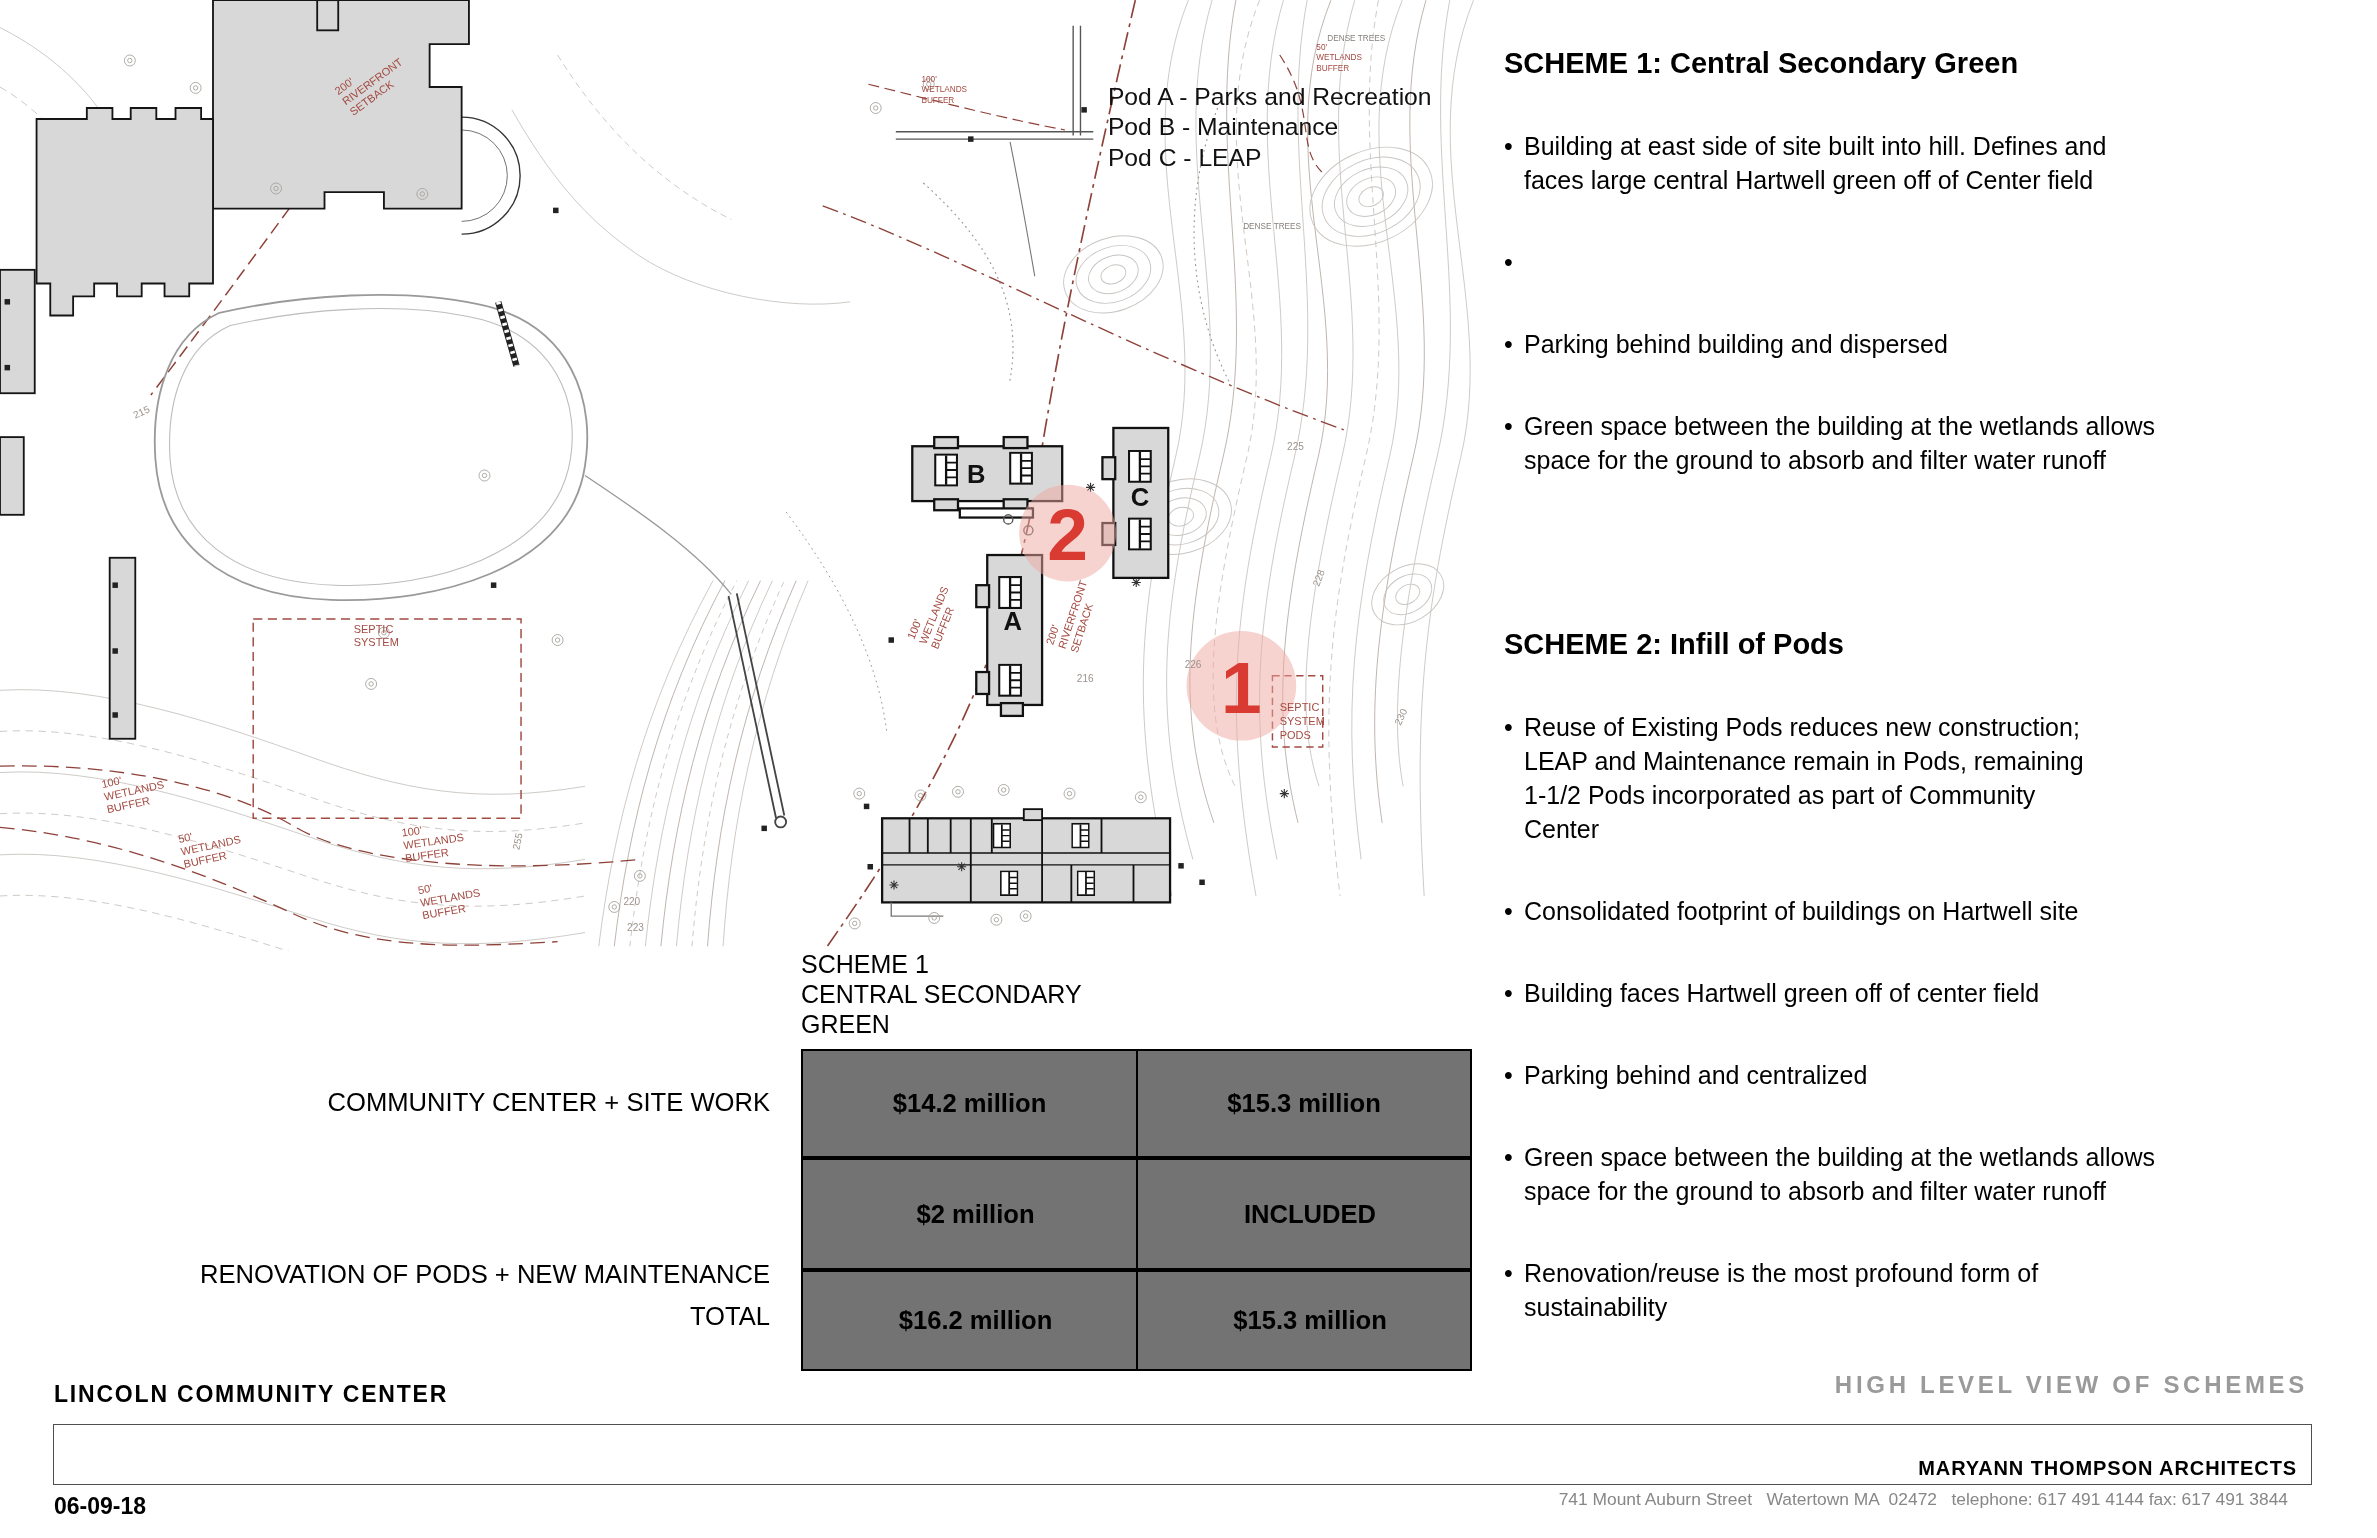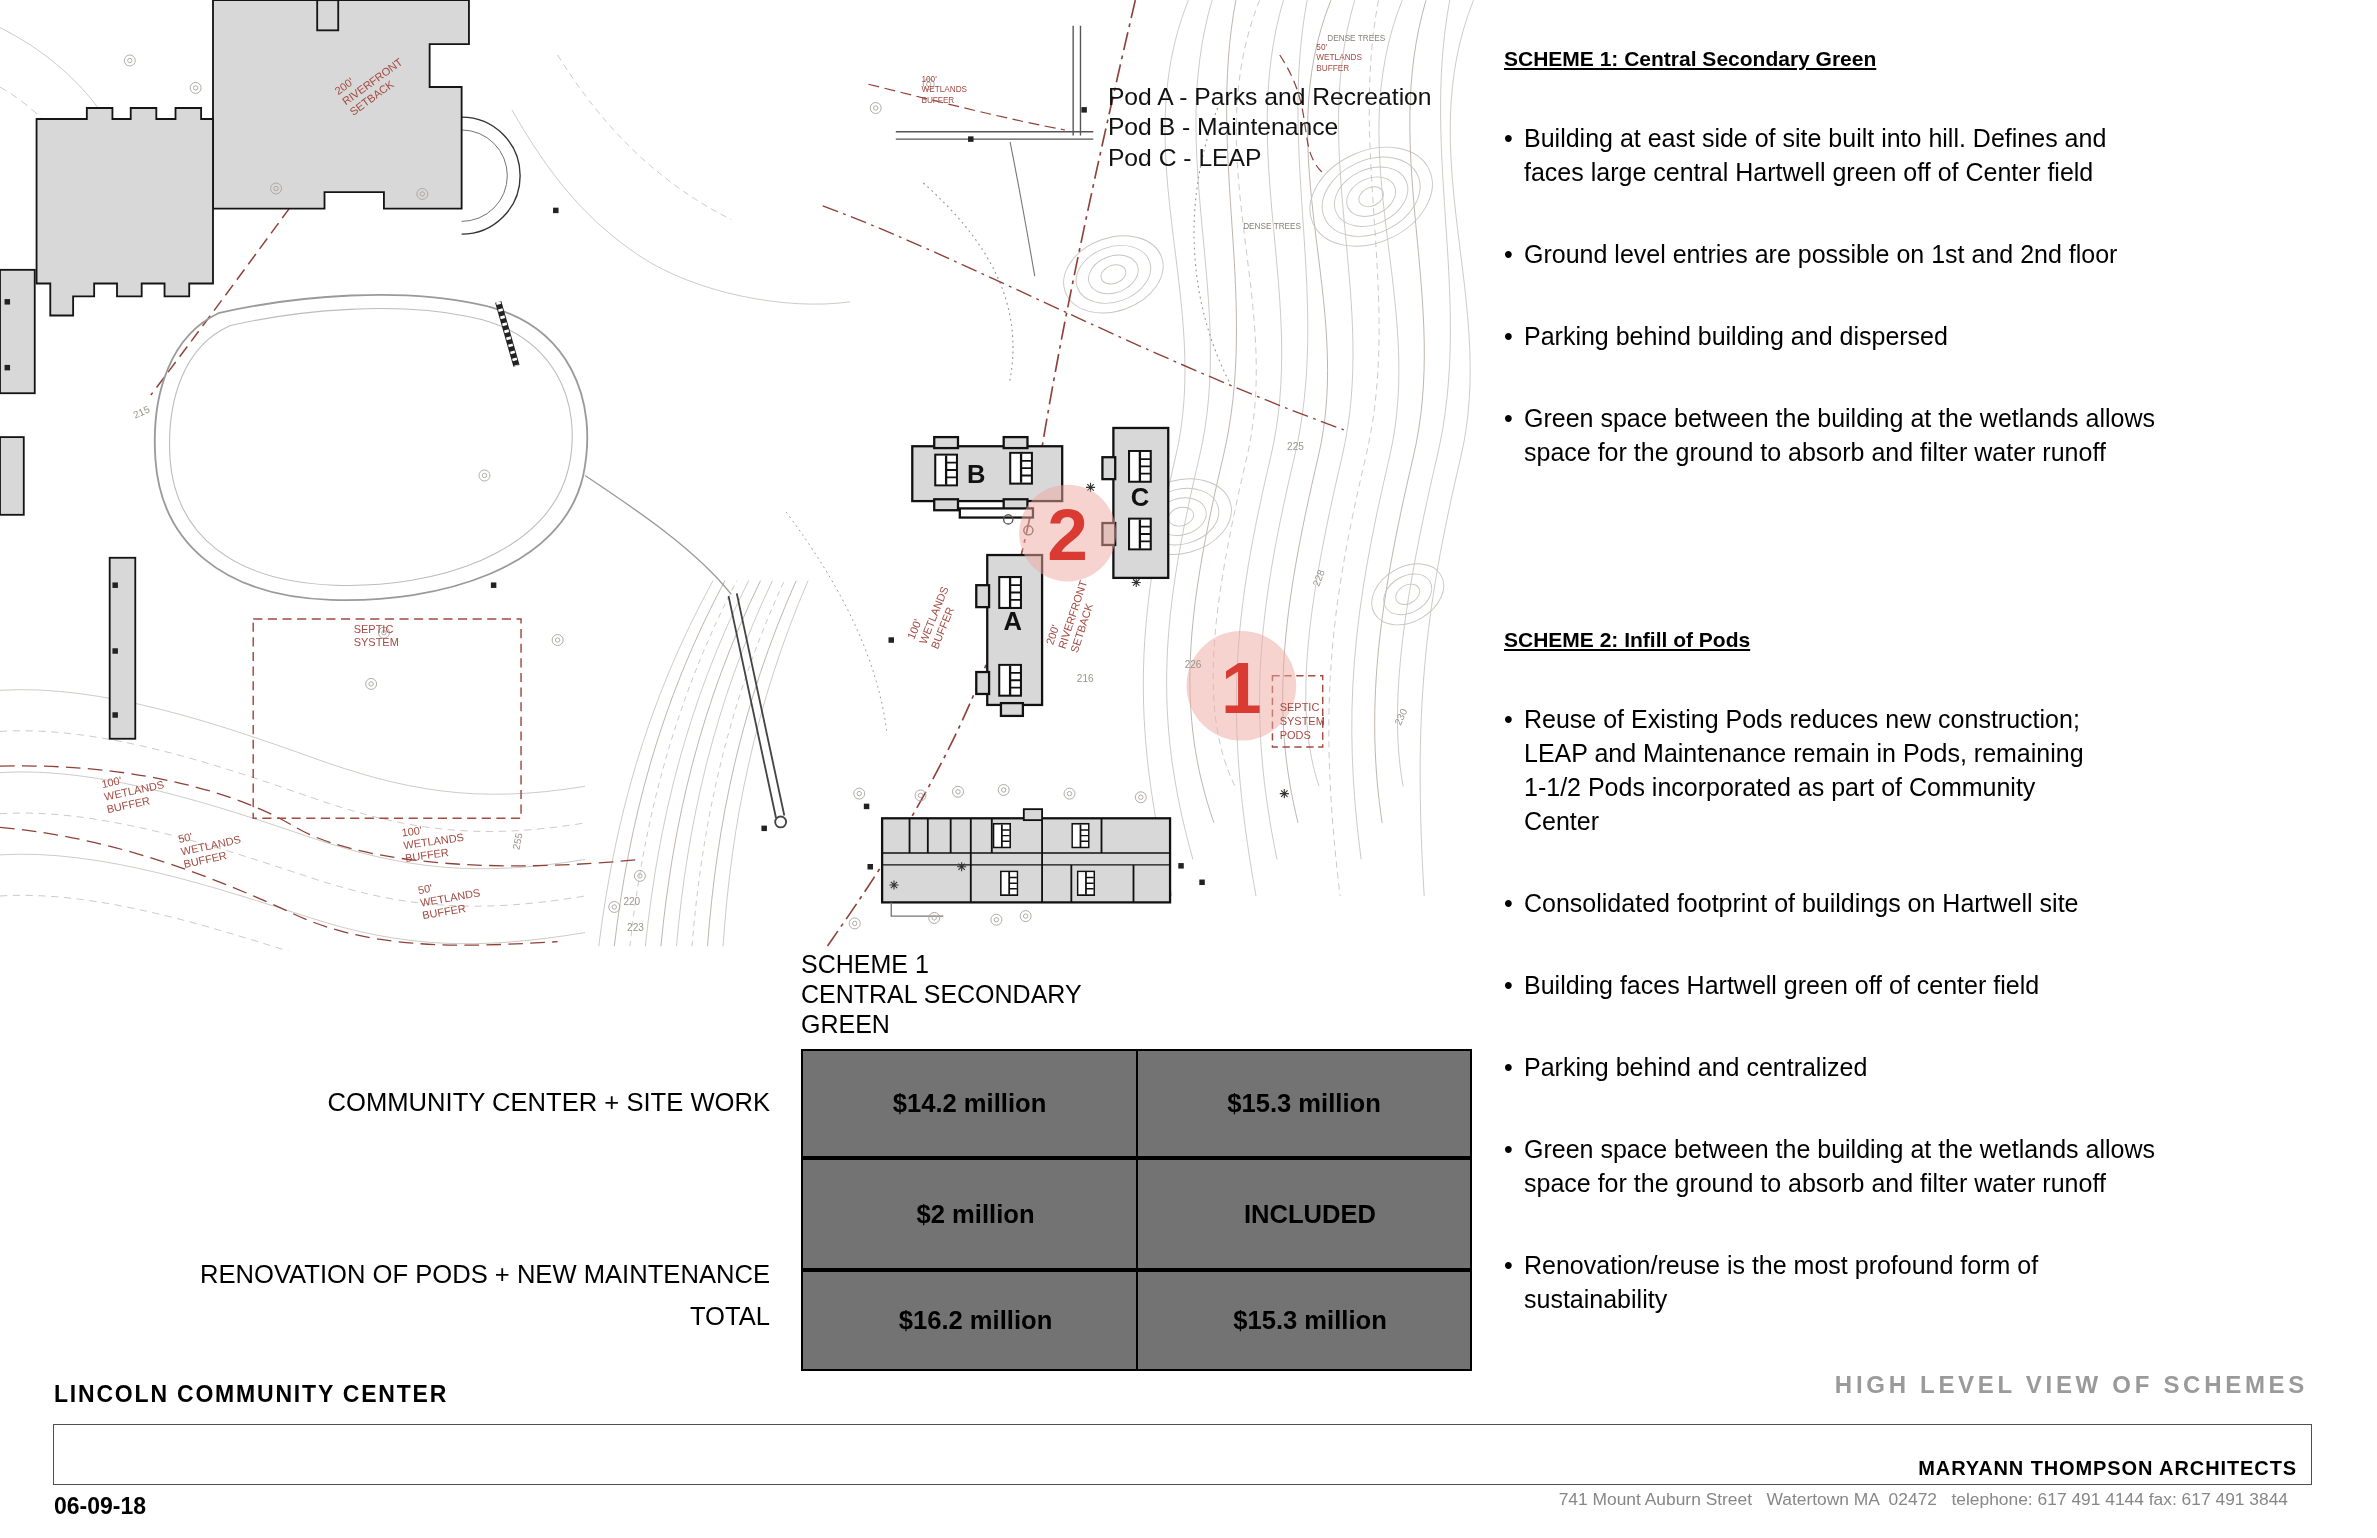--- a/index.html
+++ b/index.html
@@ -1,21 +1,21 @@
 <!DOCTYPE html>
 <html style="font-size:14.6px"><head>
 <meta charset="utf-8">
 <style>
   html,body{margin:0;padding:0;background:#e8e8e8;}
   .sheet{position:relative;width:2377px;height:1538px;background:#fff;overflow:hidden;
          font-family:"Liberation Sans",sans-serif;color:#000;}
   .site-svg{position:absolute;left:0;top:0;}
   
   .scheme-block{position:absolute;left:1504px;width:823px;}
-  .scheme-title{font-size:21px;font-weight:bold;margin:0 0 51px 0;line-height:1.05;text-decoration:underline;}
+  .scheme-title{font-size:29px;font-weight:bold;margin:0 0 51px 0;line-height:1.05;}
   .bullet{display:flex;margin:0 0 48px 0;font-size:25px;line-height:34px;}
   .bullet .dot{width:20px;flex:0 0 20px;}
   .bullet .btxt{white-space:pre-line;}
   
   .col-head{position:absolute;width:333px;text-align:left;font-size:25px;line-height:30px;
             white-space:pre-line;}
   .cost-table{position:absolute;left:801px;top:1049px;display:grid;
               grid-template-columns:333px 334px;grid-template-rows:105px 112px 101px;
               border:2.7px solid #000;background:#737373;}
   .cost-cell{display:flex;align-items:center;justify-content:center;
@@ -339,21 +339,20 @@
 
   <div class="scheme-block" style="top:48px;">
     <h2 class="scheme-title">SCHEME 1: Central Secondary Green</h2>
     <div class="bullet">
         <span class="dot">•</span>
         <span class="btxt">Building at east side of site built into hill. Defines and
 faces large central Hartwell green off of Center field</span>
       </div>
     <div class="bullet">
         <span class="dot">•</span>
-        <span class="btxt">Ground level entries are possible on 1st and 2nd floor</span>
       </div>
     <div class="bullet">
         <span class="dot">•</span>
         <span class="btxt">Parking behind building and dispersed</span>
       </div>
     <div class="bullet">
         <span class="dot">•</span>
         <span class="btxt">Green space between the building at the wetlands allows
 space for the ground to absorb and filter water runoff</span>
       </div>

